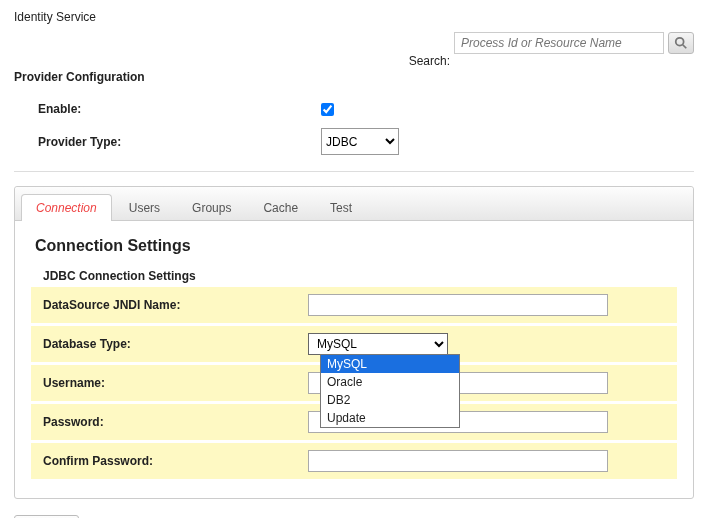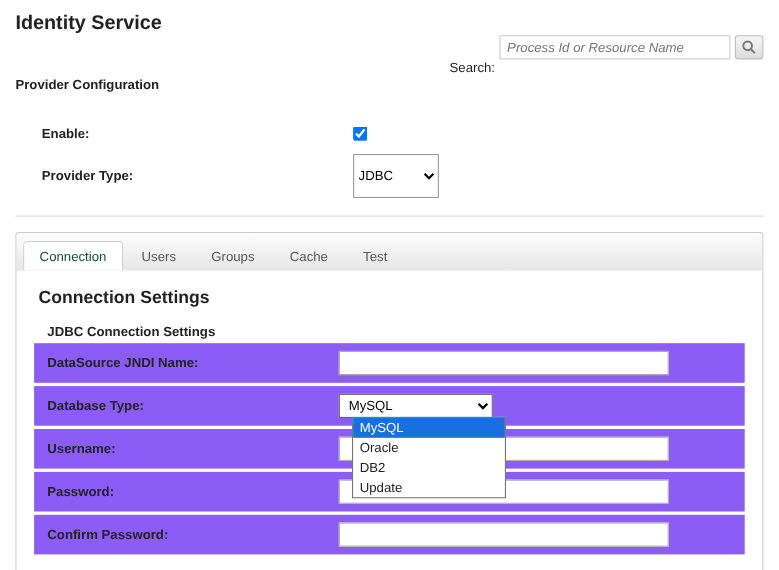--- a/index.html
+++ b/index.html
@@ -1,36 +1,36 @@
 <!DOCTYPE html>
 <html><head>
 <meta charset="utf-8">
 <style>
 * { box-sizing: border-box; margin: 0; padding: 0; }
 body { font-family: Arial, Helvetica, sans-serif; font-size: 12px; color: #222; background: #fff; }
 .page { width: 708px; padding: 10px 14px; position: relative; }
 .header-row { display: flex; justify-content: space-between; align-items: flex-start; margin-bottom: 2px; }
-.page-title { font-size: 18px; font-weight: bold; }
+.page-title { font-size: 12px; font-weight: normal; }
 .search-area { display: flex; align-items: center; gap: 4px; margin-top: 8px; }
 .search-label { font-size: 12px; margin-top: 36px; }
 .search-input { width: 210px; height: 22px; border: 1px solid #ccc; padding: 2px 6px; font-style: italic; color: #666; font-size: 12px; }
 .search-btn { width: 26px; height: 22px; background: linear-gradient(#f5f5f5,#ddd); border: 1px solid #bbb; border-radius: 3px; display: flex; align-items: center; justify-content: center; cursor: pointer; }
-.subtitle { font-size: 12px; font-weight: bold; margin-bottom: 24px; }
+.subtitle { font-size: 12px; font-weight: bold; margin-bottom: 12px; }
 .form-row { display: flex; align-items: center; padding: 6px 0 6px 24px; }
 .form-row .label { width: 283px; font-weight: bold; font-size: 12px; }
-.provider-select { width: 78px; height: 40px; border: 1px solid #999; background: #fff; font-size: 12px; }
+.provider-select { width: 78px; height: 27px; border: 1px solid #999; background: #fff; font-size: 12px; }
 .divider { border: none; border-top: 1px solid #ddd; margin: 10px 0 14px 0; }
 .tabs-box { border: 1px solid #ccc; border-radius: 3px; padding: 0; margin-bottom: 12px; }
 .tabstrip { display: flex; background: linear-gradient(#fdfdfd,#e7e7e7); border-bottom: 1px solid #ccc; padding: 6px 6px 0 6px; gap: 2px; border-radius: 3px 3px 0 0; }
 .tab { padding: 6px 14px; font-size: 12px; color: #555; border: 1px solid transparent; border-bottom: none; border-radius: 4px 4px 0 0; cursor: pointer; position: relative; top: 1px; }
-.tab.active { background: #fff; border-color: #ccc; color: #14532d; font-weight: normal; }
+.tab.active { background: #fff; border-color: #ccc; color: #ef4444; font-weight: normal; font-style: italic; }
 .tabcontent { padding: 12px 16px 16px 16px; }
 .section-title { font-size: 16px; font-weight: bold; margin: 4px 0 14px 4px; }
 .subsection-title { font-size: 12px; font-weight: bold; margin: 0 0 4px 12px; }
-.field-row { display: flex; align-items: center; background: #8b5cf6; padding: 7px 10px 7px 12px; margin-bottom: 3px; position: relative; }
+.field-row { display: flex; align-items: center; background: #fef9c3; padding: 7px 10px 7px 12px; margin-bottom: 3px; position: relative; }
 .field-row .flabel { width: 265px; font-weight: bold; font-size: 12px; }
 .text-input { width: 300px; height: 22px; border: 1px solid #aaa; padding: 2px 4px; font-size: 12px; background: #fff; }
 .db-select { width: 140px; height: 22px; border: 1px solid #666; background: #fff; font-size: 12px; padding-left: 4px; }
 .dropdown-open { position: absolute; left: 289px; top: 28px; width: 140px; background: #fff; border: 1px solid #777; z-index: 10; }
 .dropdown-open .opt { padding: 2px 6px; font-size: 12px; cursor: pointer; }
 .dropdown-open .opt.sel { background: #1a6fe0; color: #fff; }
 .update-btn { margin-top: 4px; padding: 4px 12px; font-size: 12px; background: linear-gradient(#fdfdfd,#e9e9e9); border: 1px solid #bbb; border-radius: 3px; cursor: pointer; }
 .hr2 { border: none; border-top: 2px solid #ccc; margin: 14px 0 8px 0; }
 </style>
 </head>

